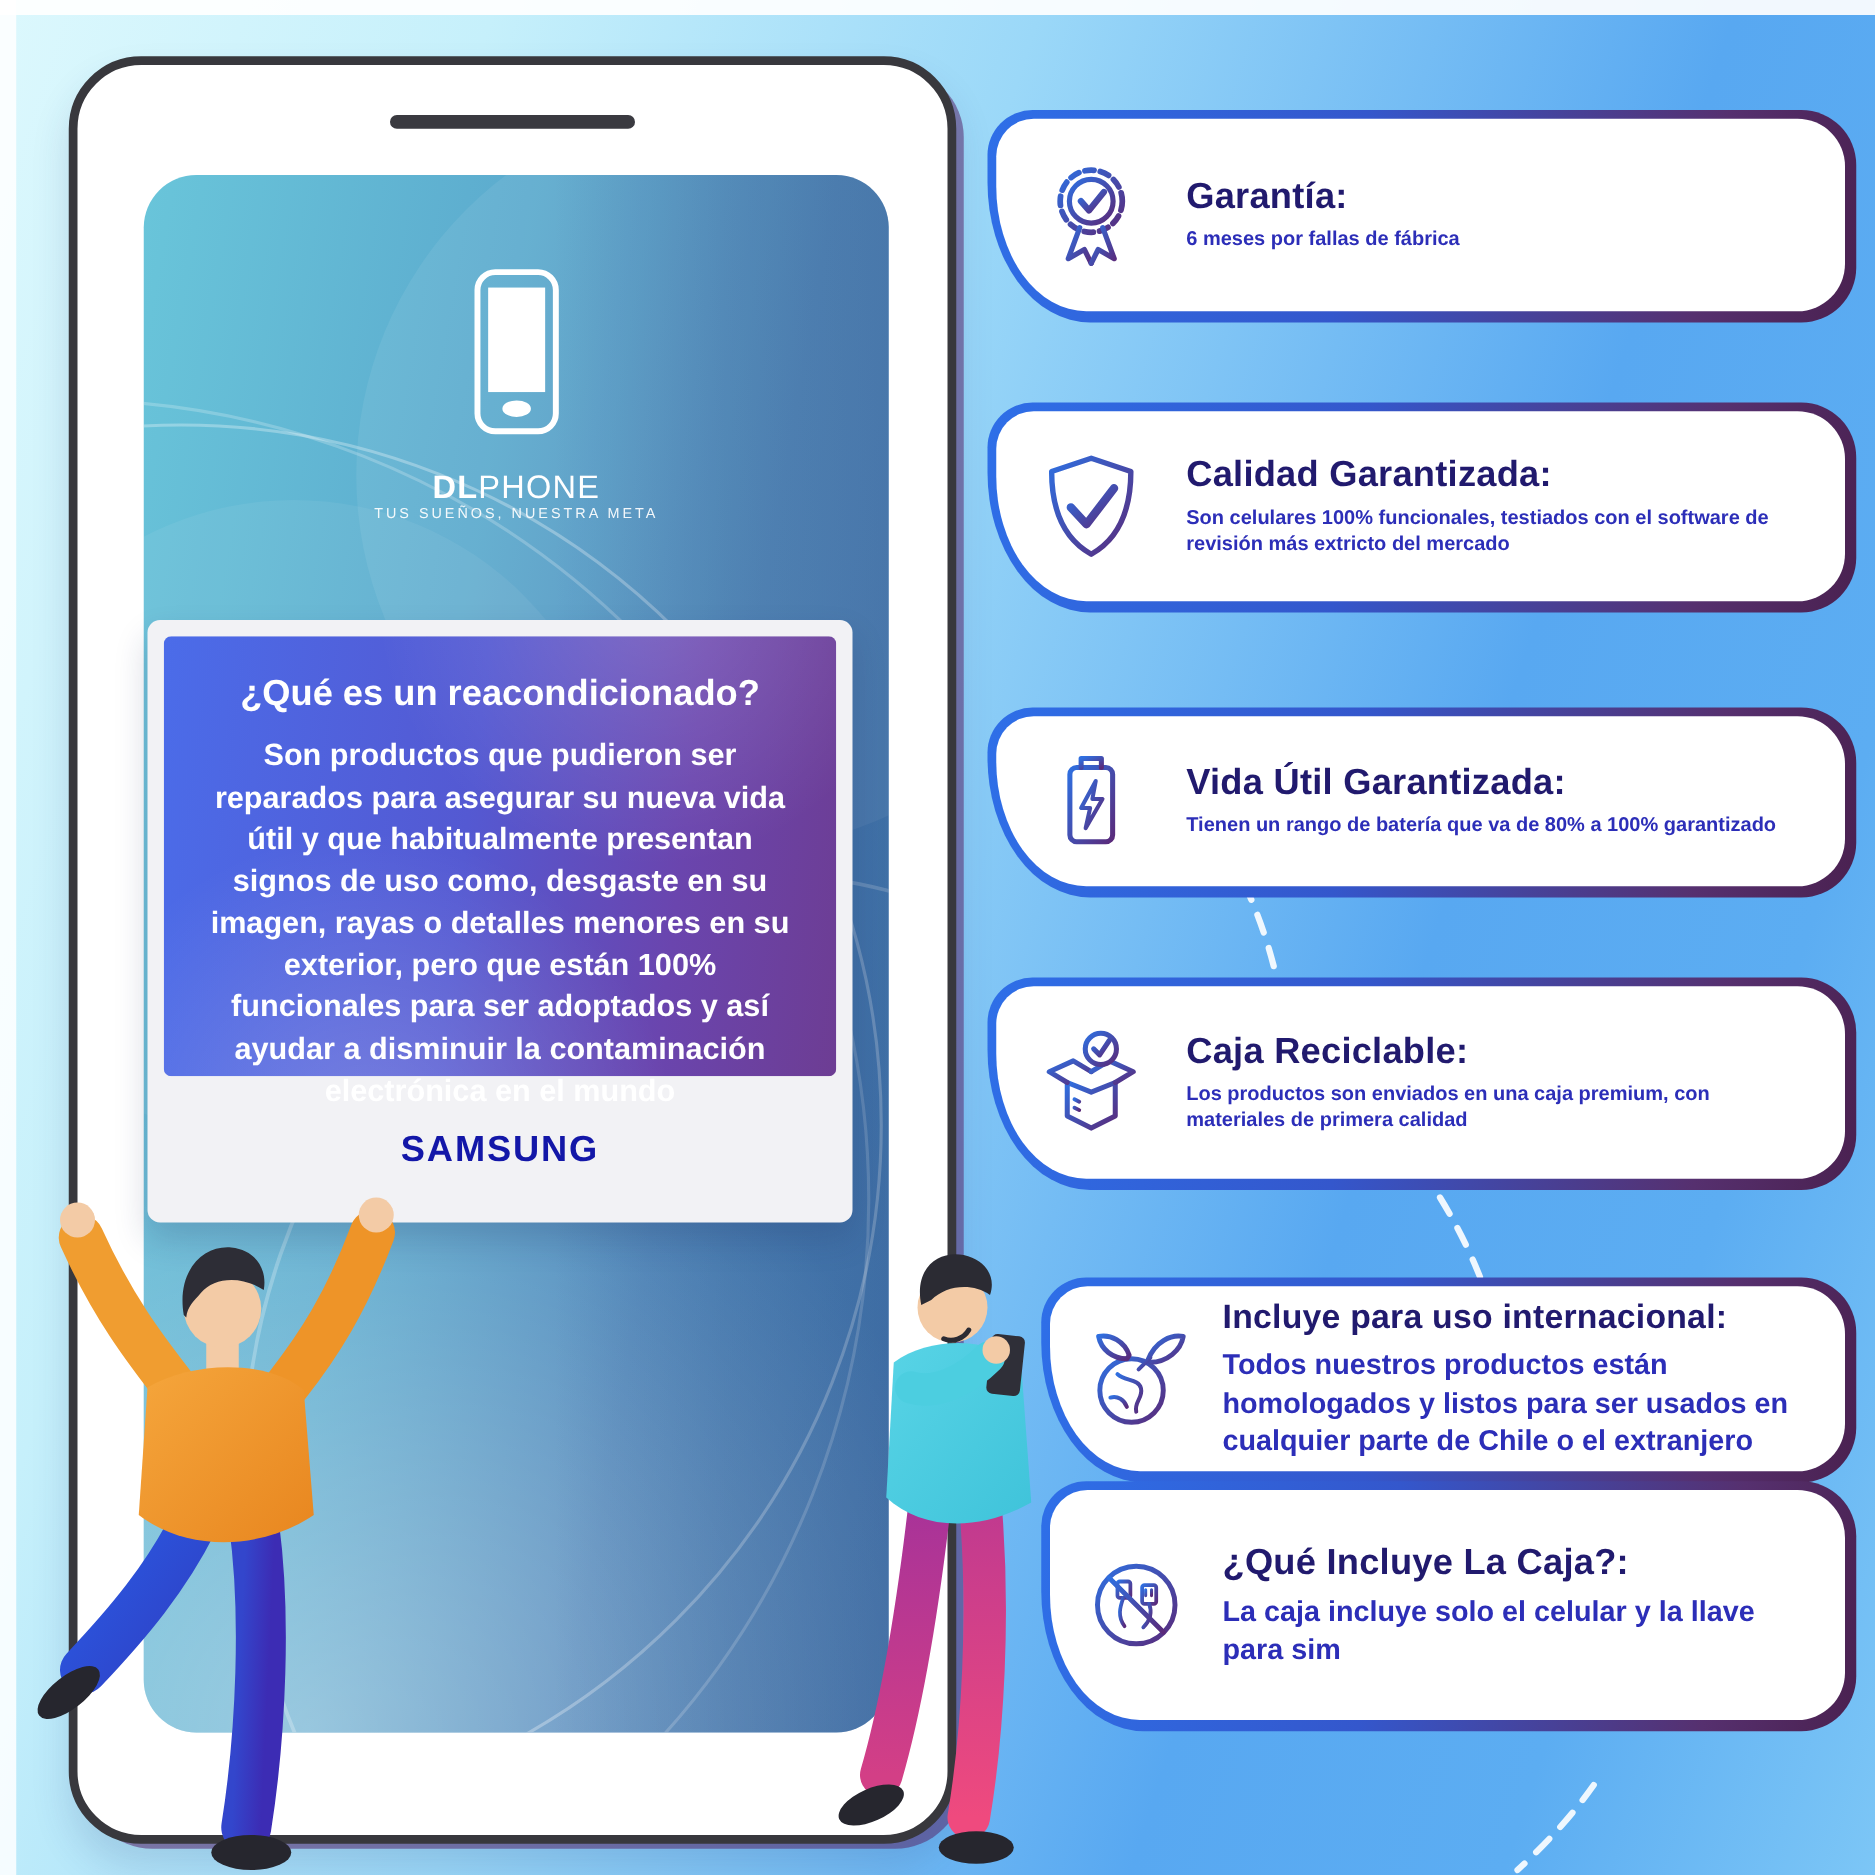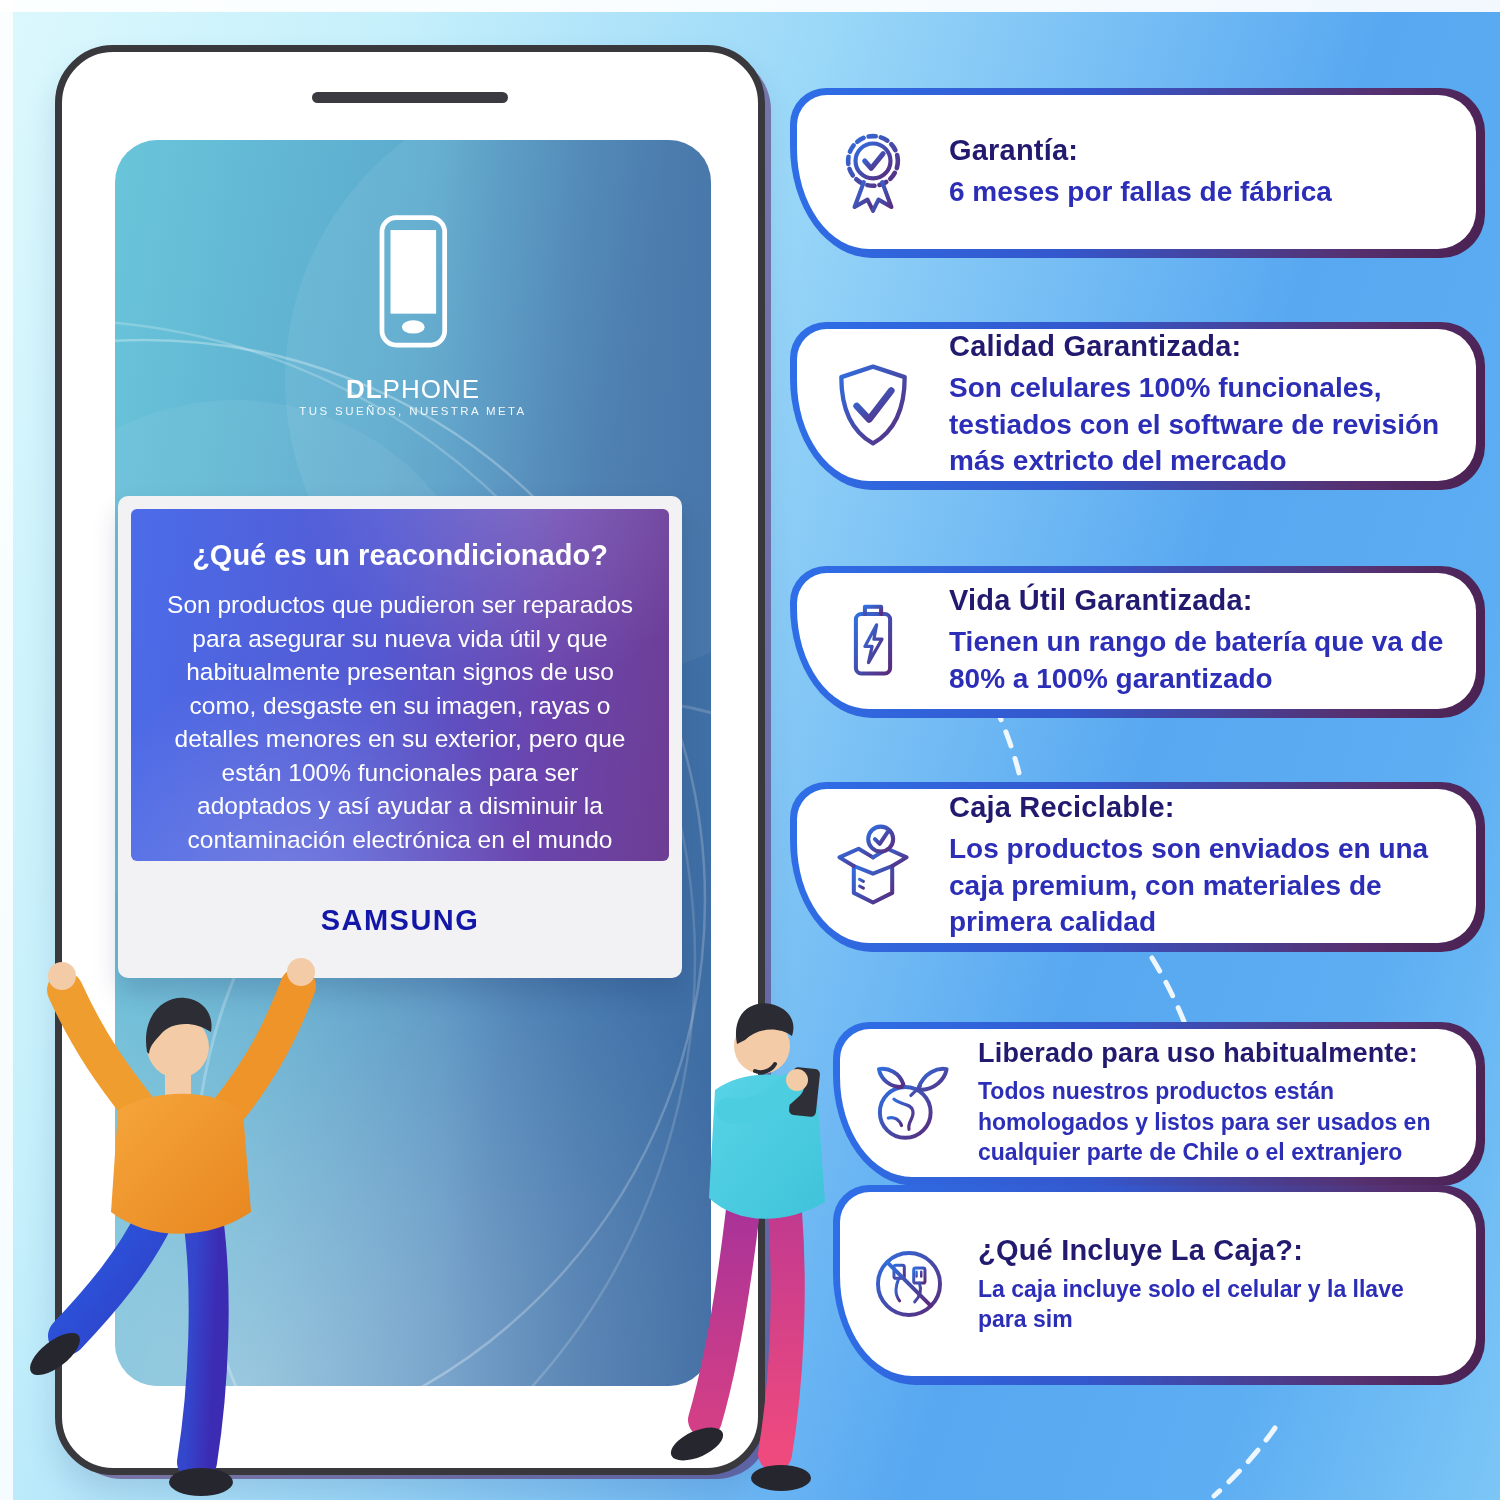--- a/index.html
+++ b/index.html
@@ -32,34 +32,34 @@
   
   .panel{position:absolute;left:118px;top:496px;width:564px;height:482px;background:#f2f2f5;border-radius:10px;
     z-index:5;box-shadow:0 14px 26px rgba(30,40,90,.18);}
   .quote-box{position:absolute;left:13px;top:13px;right:13px;height:352px;border-radius:6px;
     background:
       radial-gradient(circle at 30% 115%,rgba(255,255,255,.22),transparent 45%),
       radial-gradient(circle at 72% -10%,rgba(255,255,255,.18),transparent 40%),
       linear-gradient(97deg,#4b6ce9 0%,#5459d2 45%,#6a45ae 75%,#6d3d93 100%);
     color:#fff;text-align:center;padding:30px 32px;box-sizing:border-box;}
   .quote-title{font-size:29px;font-weight:700;margin-bottom:16px;}
-  .quote-body{font-size:24.5px;font-weight:400;line-height:1.37;text-align:center;}
+  .quote-body{font-size:24.5px;font-weight:700;line-height:1.37;text-align:center;}
   .brand{position:absolute;left:0;right:0;top:408px;text-align:center;font-size:29px;font-weight:700;
     letter-spacing:1.5px;color:#1317a8;}
 
   
   .card{position:absolute;z-index:7;border-radius:36px 44px 44px 82px / 36px 44px 44px 112px;
     background:linear-gradient(100deg,#2e6fe8 0%,#3457cc 42%,#56306f 82%,#4a2150 100%);
     padding:7px 9px 9px 7px;box-sizing:border-box;}
   .card-inner{width:100%;height:100%;background:#fff;border-radius:30px 38px 38px 72px / 30px 38px 38px 100px;
     display:flex;align-items:center;box-sizing:border-box;justify-content:center;}
   .card-icon{flex:none;width:152px;display:flex;justify-content:center;align-items:center;}
   .card-text{flex:1;padding-right:26px;}
   .card-title{font-size:29px;font-weight:700;color:#211a6e;margin-bottom:7px;letter-spacing:.2px;}
-  .card-body{font-size:28px;font-weight:700;color:#2c2eb8;line-height:1.32;}
+  .card-body{font-size:16px;font-weight:700;color:#2c2eb8;line-height:1.32;}
   .card-1{left:790px;top:88px;width:695px;height:170px;}
   .card-2{left:790px;top:322px;width:695px;height:168px;}
   .card-3{left:790px;top:566px;width:695px;height:152px;}
   .card-4{left:790px;top:782px;width:695px;height:170px;}
   .card-5{left:833px;top:1022px;width:652px;height:164px;}
   .card-6{left:833px;top:1185px;width:652px;height:200px;}
   .card-5 .card-icon,.card-6 .card-icon{width:138px;}
   .card-5 .card-title{font-size:27px;}
   .card-5 .card-body,.card-6 .card-body{font-size:23px;}
 
@@ -283,21 +283,21 @@
             <circle cx="46" cy="60" r="27"></circle>
             <path d="M34,46 C40,52 52,50 54,58 C56,66 48,70 50,78" stroke-width="3.4"></path>
             <path d="M28,66 C34,64 40,68 42,74" stroke-width="3.4"></path>
             <path d="M60,34 C66,18 80,12 90,14 C88,26 76,36 62,36 Z"></path>
             <path d="M44,30 C40,18 28,12 18,14 C20,25 30,33 42,33 Z"></path>
             <path d="M52,42 C56,38 58,36 62,32" stroke-width="3.4"></path>
           </g>
         </svg>
       </div>
       <div class="card-text">
-        <div class="card-title">Liberado para uso habitualmente:</div>
+        <div class="card-title">Incluye para uso internacional:</div>
         <div class="card-body">Todos nuestros productos están homologados y listos para ser usados en cualquier parte de Chile o el extranjero</div>
       </div>
     </div>
   </div>
 
   <div class="card card-6">
     <div class="card-inner">
       <div class="card-icon">
         <svg width="94" height="94" viewBox="0 0 100 100">
           <defs>

